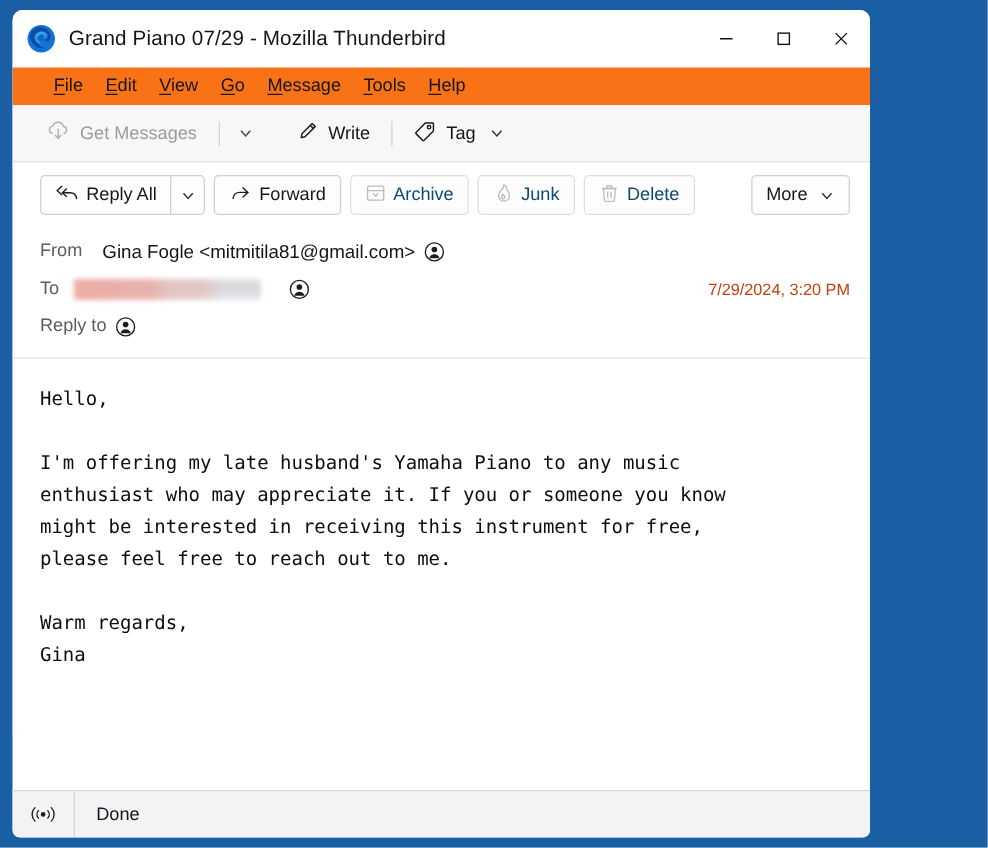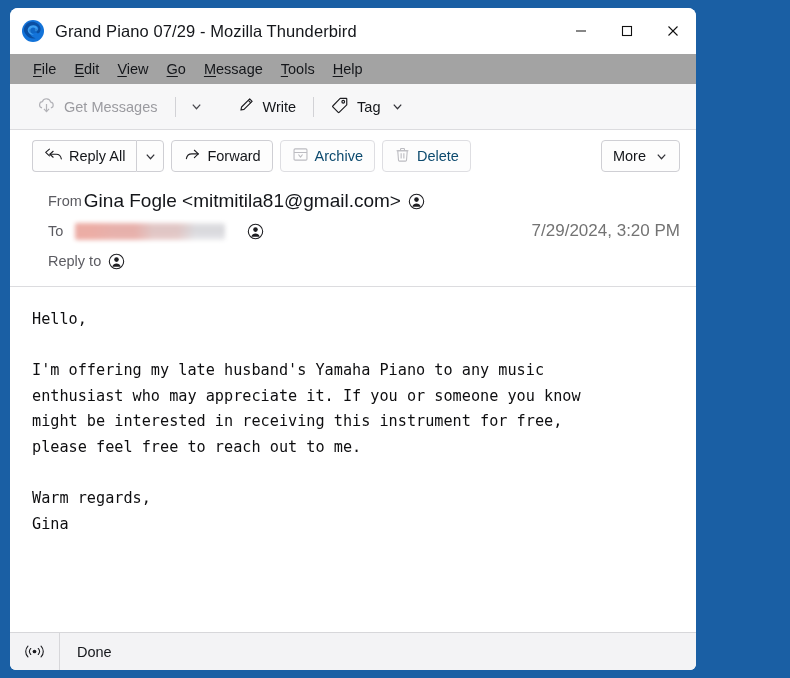--- a/index.html
+++ b/index.html
@@ -87,24 +87,24 @@
   .wc {
     width: 46px; height: 46px;
     display: flex; align-items: center; justify-content: center;
     cursor: default;
   }
   .wc svg { display: block; }
 
   
   #menubar {
     height: 30px;
-    background: #a3a3a3;
-    display: flex;
-    align-items: center;
-    padding-left: 14px;
+    background: #f97316;
+    display: flex;
+    align-items: center;
+    padding-left: 24px;
     flex: 0 0 auto;
     position: relative;
     z-index: 10;
   }
   .menu-item {
     font-size: 14.5px;
     color: #14161a;
     padding: 2px 9px;
     border-radius: 3px;
     white-space: nowrap;
@@ -198,60 +198,60 @@
     border: 1px solid #cfcfd4;
     border-radius: 0 4px 4px 0;
     background: #fdfdfd;
     cursor: default;
   }
   #btn-more { margin-left: auto; margin-right: 0; }
 
   
   #headers {
     background: #ffffff;
-    padding: 4px 16px 10px 38px;
+    padding: 4px 16px 10px 22px;
     flex: 0 0 auto;
     position: relative;
     z-index: 10;
   }
   .hdr-row {
     display: flex;
     align-items: center;
     min-height: 30px;
   }
   .hdr-label {
     font-size: 14.5px;
     color: #5b5b61;
     white-space: nowrap;
     flex: 0 0 auto;
   }
   .hdr-value {
-    font-size: 19px;
+    font-size: 15px;
     color: #14161a;
-    margin-left: 2px;
+    margin-left: 16px;
     white-space: nowrap;
   }
   .hdr-value.bold { font-weight: bold; }
   .person-icon { margin-left: 7px; flex: 0 0 auto; display: flex; }
   #redacted {
     margin-left: 12px;
     width: 150px;
     height: 17px;
     border-radius: 2px;
     background:
       linear-gradient(100deg, rgba(240,170,160,0.55) 12%, rgba(240,240,242,0) 26%),
       linear-gradient(85deg, rgba(238,150,140,0.45) 40%, rgba(240,240,242,0) 52%),
       linear-gradient(95deg, rgba(235,160,150,0.35) 68%, rgba(240,240,242,0) 80%),
       linear-gradient(180deg, #e3e3e6 0%, #d7d7db 45%, #e9e9ec 100%);
     filter: blur(2.2px);
   }
   #date-stamp {
     margin-left: auto;
-    font-size: 17px;
-    color: #737373;
+    font-size: 13px;
+    color: #c2410c;
     white-space: nowrap;
   }
   #hdr-divider {
     height: 1px;
     background: #dcdcdf;
     flex: 0 0 auto;
     position: relative;
     z-index: 10;
   }
 
@@ -440,20 +440,29 @@
         <span>
           <svg width="17" height="17" viewBox="0 0 20 20" fill="none" stroke="#bcbcc1" stroke-width="1.3" stroke-linejoin="round">
             <rect x="2.4" y="3.4" width="15.2" height="13.2" rx="1.3"></rect>
             <line x1="2.4" y1="7.6" x2="17.6" y2="7.6"></line>
             <polyline points="7.6,10 10,13 12.4,10"></polyline>
           </svg>
         </span>
         <span>Archive</span>
       </div>
 
+      <div class="mb-btn disabled">
+        <span>
+          <svg width="17" height="17" viewBox="0 0 20 20" fill="none" stroke="#bcbcc1" stroke-width="1.3" stroke-linejoin="round">
+            <path d="M10.6 2.2c.5 2.8-1.6 4-2.9 5.6-1.6 2-2.3 3.8-1.7 6 .6 2.3 2.6 3.7 4.8 3.7 3 0 5.2-2.2 5.2-5.2 0-3.6-3.1-5.4-3.1-8.2 0-.8.2-1.4-2.3-1.9z"></path>
+            <path d="M9.6 11c.2 1.1-.7 1.7-.9 2.5-.2.9.3 1.8 1.3 1.8 1 0 1.6-.7 1.6-1.6 0-1.2-1-1.9-2-2.7z"></path>
+          </svg>
+        </span>
+        <span>Junk</span>
+      </div>
 
       <div class="mb-btn disabled">
         <span>
           <svg width="17" height="17" viewBox="0 0 20 20" fill="none" stroke="#bcbcc1" stroke-width="1.3" stroke-linejoin="round">
             <path d="M4.4 5.6h11.2l-.9 11.1a1.2 1.2 0 0 1-1.2 1.1H6.5a1.2 1.2 0 0 1-1.2-1.1z"></path>
             <line x1="3" y1="5.6" x2="17" y2="5.6"></line>
             <path d="M7.7 5.6V3.7c0-.4.3-.7.7-.7h3.2c.4 0 .7.3.7.7v1.9"></path>
             <line x1="8.4" y1="8.6" x2="8.4" y2="14.6"></line>
             <line x1="11.6" y1="8.6" x2="11.6" y2="14.6"></line>
           </svg>

